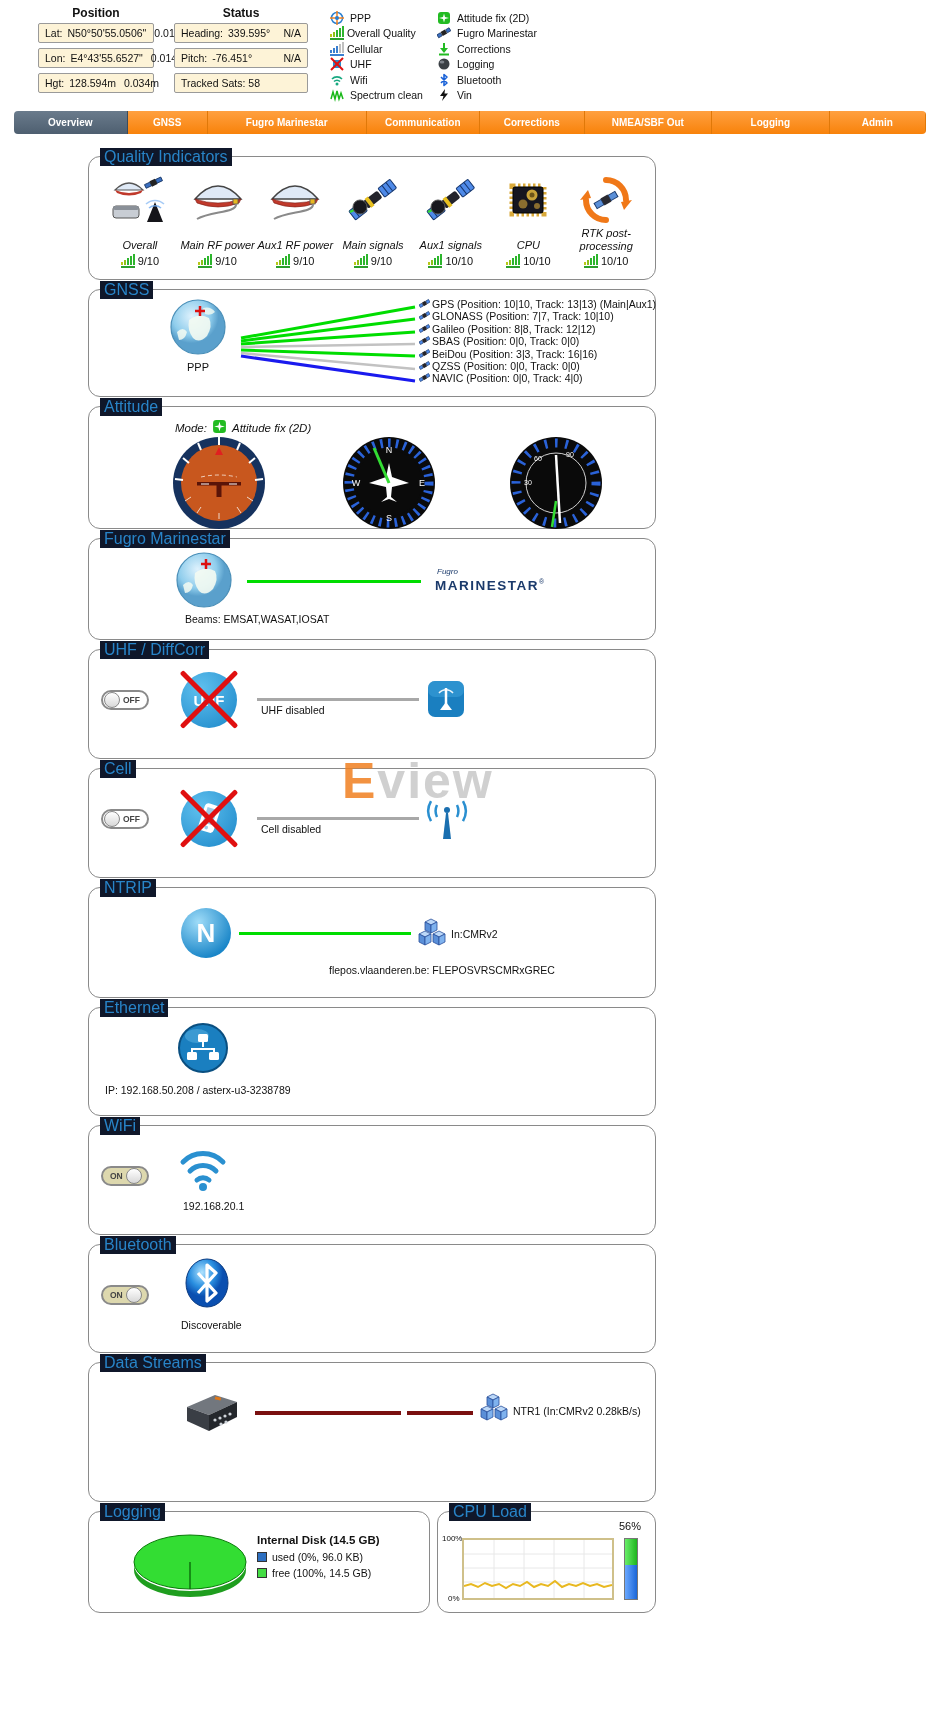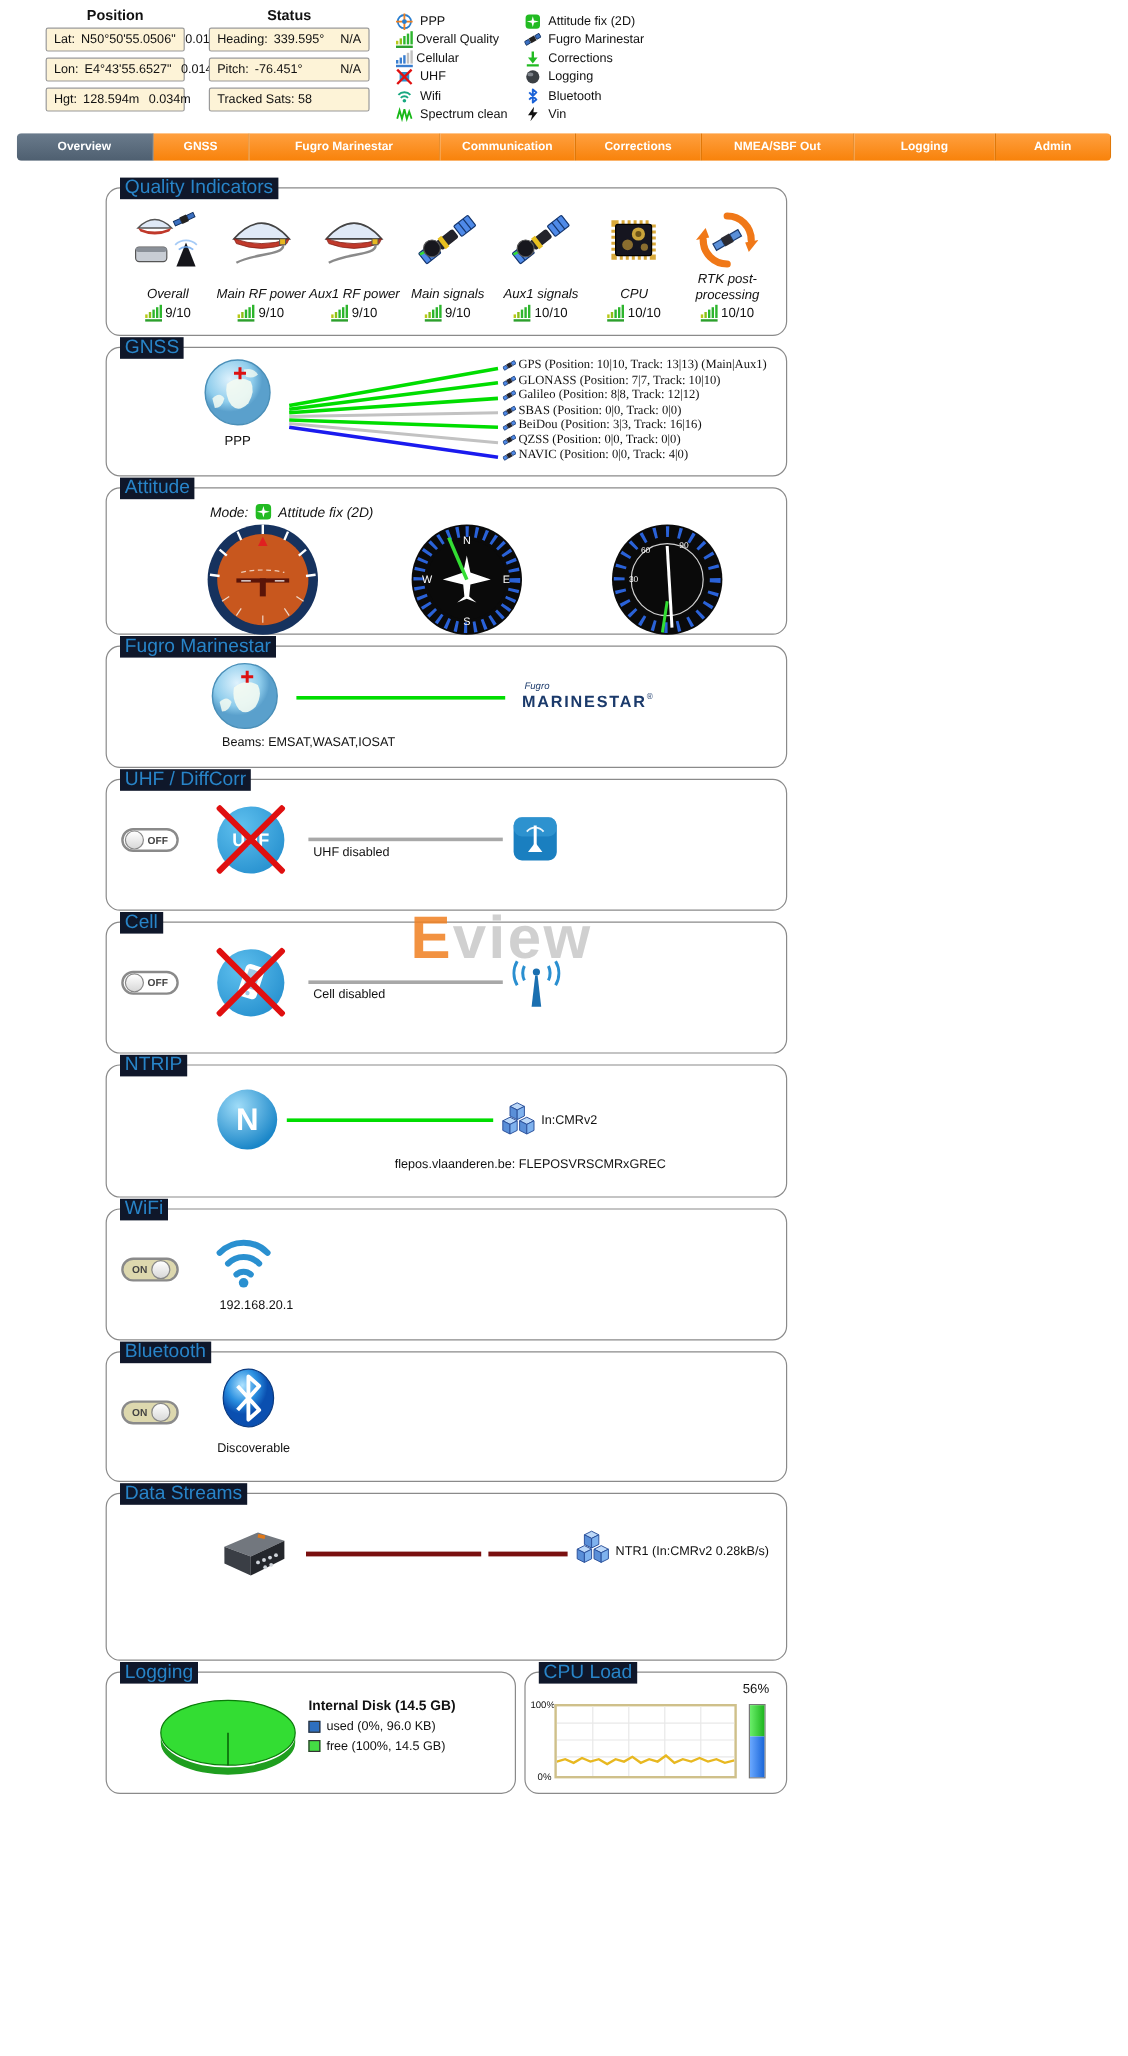--- a/index.html
+++ b/index.html
@@ -48,21 +48,21 @@
   .bars.blue { border-bottom-color:#3a7fd0; }
   .bars.blue i:nth-child(1){background:#3a7fd0;} .bars.blue i:nth-child(2){background:#3a7fd0;}
   .bars.blue i:nth-child(3){background:#3a7fd0;} .bars.blue i:nth-child(4){background:#c0c0c0;} .bars.blue i:nth-child(5){background:#c0c0c0;}
 
   
   .gnss-body { position:relative; height:104px; }
   .gnss-globe { position:absolute; left:80px; top:8px; text-align:center; }
   .gnss-globe .glabel { font-size:11px; margin-top:1px; }
   .fan { position:absolute; left:0; top:0; }
   .gnss-rows { position:absolute; left:330px; top:8px; }
-  .gnss-row { display:flex; align-items:flex-end; height:12.4px; font-size:10.5px; white-space:nowrap;font-family:Liberation Serif, serif; }
+  .gnss-row { display:flex; align-items:flex-start; height:12.4px; font-size:10.5px; white-space:nowrap; }
   .gnss-row svg { margin-right:2px; }
 
   
   .att-mode { position:absolute; left:86px; top:12px; display:flex; align-items:flex-end; gap:5px; font-size:11.5px;font-style:italic; }
   .gauges { position:absolute; left:0; top:28px; width:100%; }
   .gauge { position:absolute; }
 
   
   .toggle { position:absolute; left:12px; width:48px; height:20px; border:2px solid #8a8a8a; border-radius:11px; background:#fff; display:flex; align-items:center; font-size:8.5px; font-weight:bold; color:#444; cursor:pointer; }
   .toggle .knob { width:16px; height:16px; border-radius:50%; background:linear-gradient(#fff,#d8d8d8); border:1px solid #888; }
@@ -715,20 +715,35 @@
         <polygon points="16,18 22,15 28,18 22,21" fill="#bcd8f8"></polygon>
             <polygon points="16,18 22,21 22,29 16,26" fill="#5a8fd8"></polygon>
             <polygon points="28,18 22,21 22,29 28,26" fill="#7fb2ee"></polygon>
           </g>
       </svg>
       <div class="conn-label" style="left:362px;top:40px">In:CMRv2</div>
       <div class="conn-label" style="left:240px;top:76px">flepos.vlaanderen.be: FLEPOSVRSCMRxGREC</div>
     </div>
   </div>
 
+  <div class="sec" style="height:109px">
+    <span class="sec-title">Ethernet</span>
+    <div style="position:relative;height:105px">
+      <svg style="position:absolute;left:88px;top:14px" width="52" height="52" viewBox="0 0 52 52">
+        <circle cx="26" cy="26" r="24" fill="#1a7fc0"></circle>
+        <circle cx="26" cy="26" r="24" fill="none" stroke="#0a4f80" stroke-width="2"></circle>
+        <ellipse cx="20" cy="14" rx="12" ry="7" fill="#5ab0e0" opacity="0.55"></ellipse>
+        <rect x="21" y="12" width="10" height="8" rx="1.5" fill="#fff"></rect>
+        <rect x="10" y="30" width="10" height="8" rx="1.5" fill="#fff"></rect>
+        <rect x="32" y="30" width="10" height="8" rx="1.5" fill="#fff"></rect>
+        <path d="M26 20 L26 25 M15 30 L15 27 L37 27 L37 30" fill="none" stroke="#fff" stroke-width="2"></path>
+      </svg>
+      <div class="conn-label" style="left:16px;top:76px">IP: 192.168.50.208 / asterx-u3-3238789</div>
+    </div>
+  </div>
 
   <div class="sec" style="height:110px">
     <span class="sec-title">WiFi</span>
     <div style="position:relative;height:106px">
       <div class="toggle on" style="top:40px">
           <span class="tlabel">ON</span>
           <span class="knob"></span>
         </div>
       <svg style="position:absolute;left:86px;top:14px" width="56" height="52" viewBox="0 0 56 52">
         <path d="M8 22 A28 28 0 0 1 48 22" fill="none" stroke="#2a90d0" stroke-width="5" stroke-linecap="round"></path>

